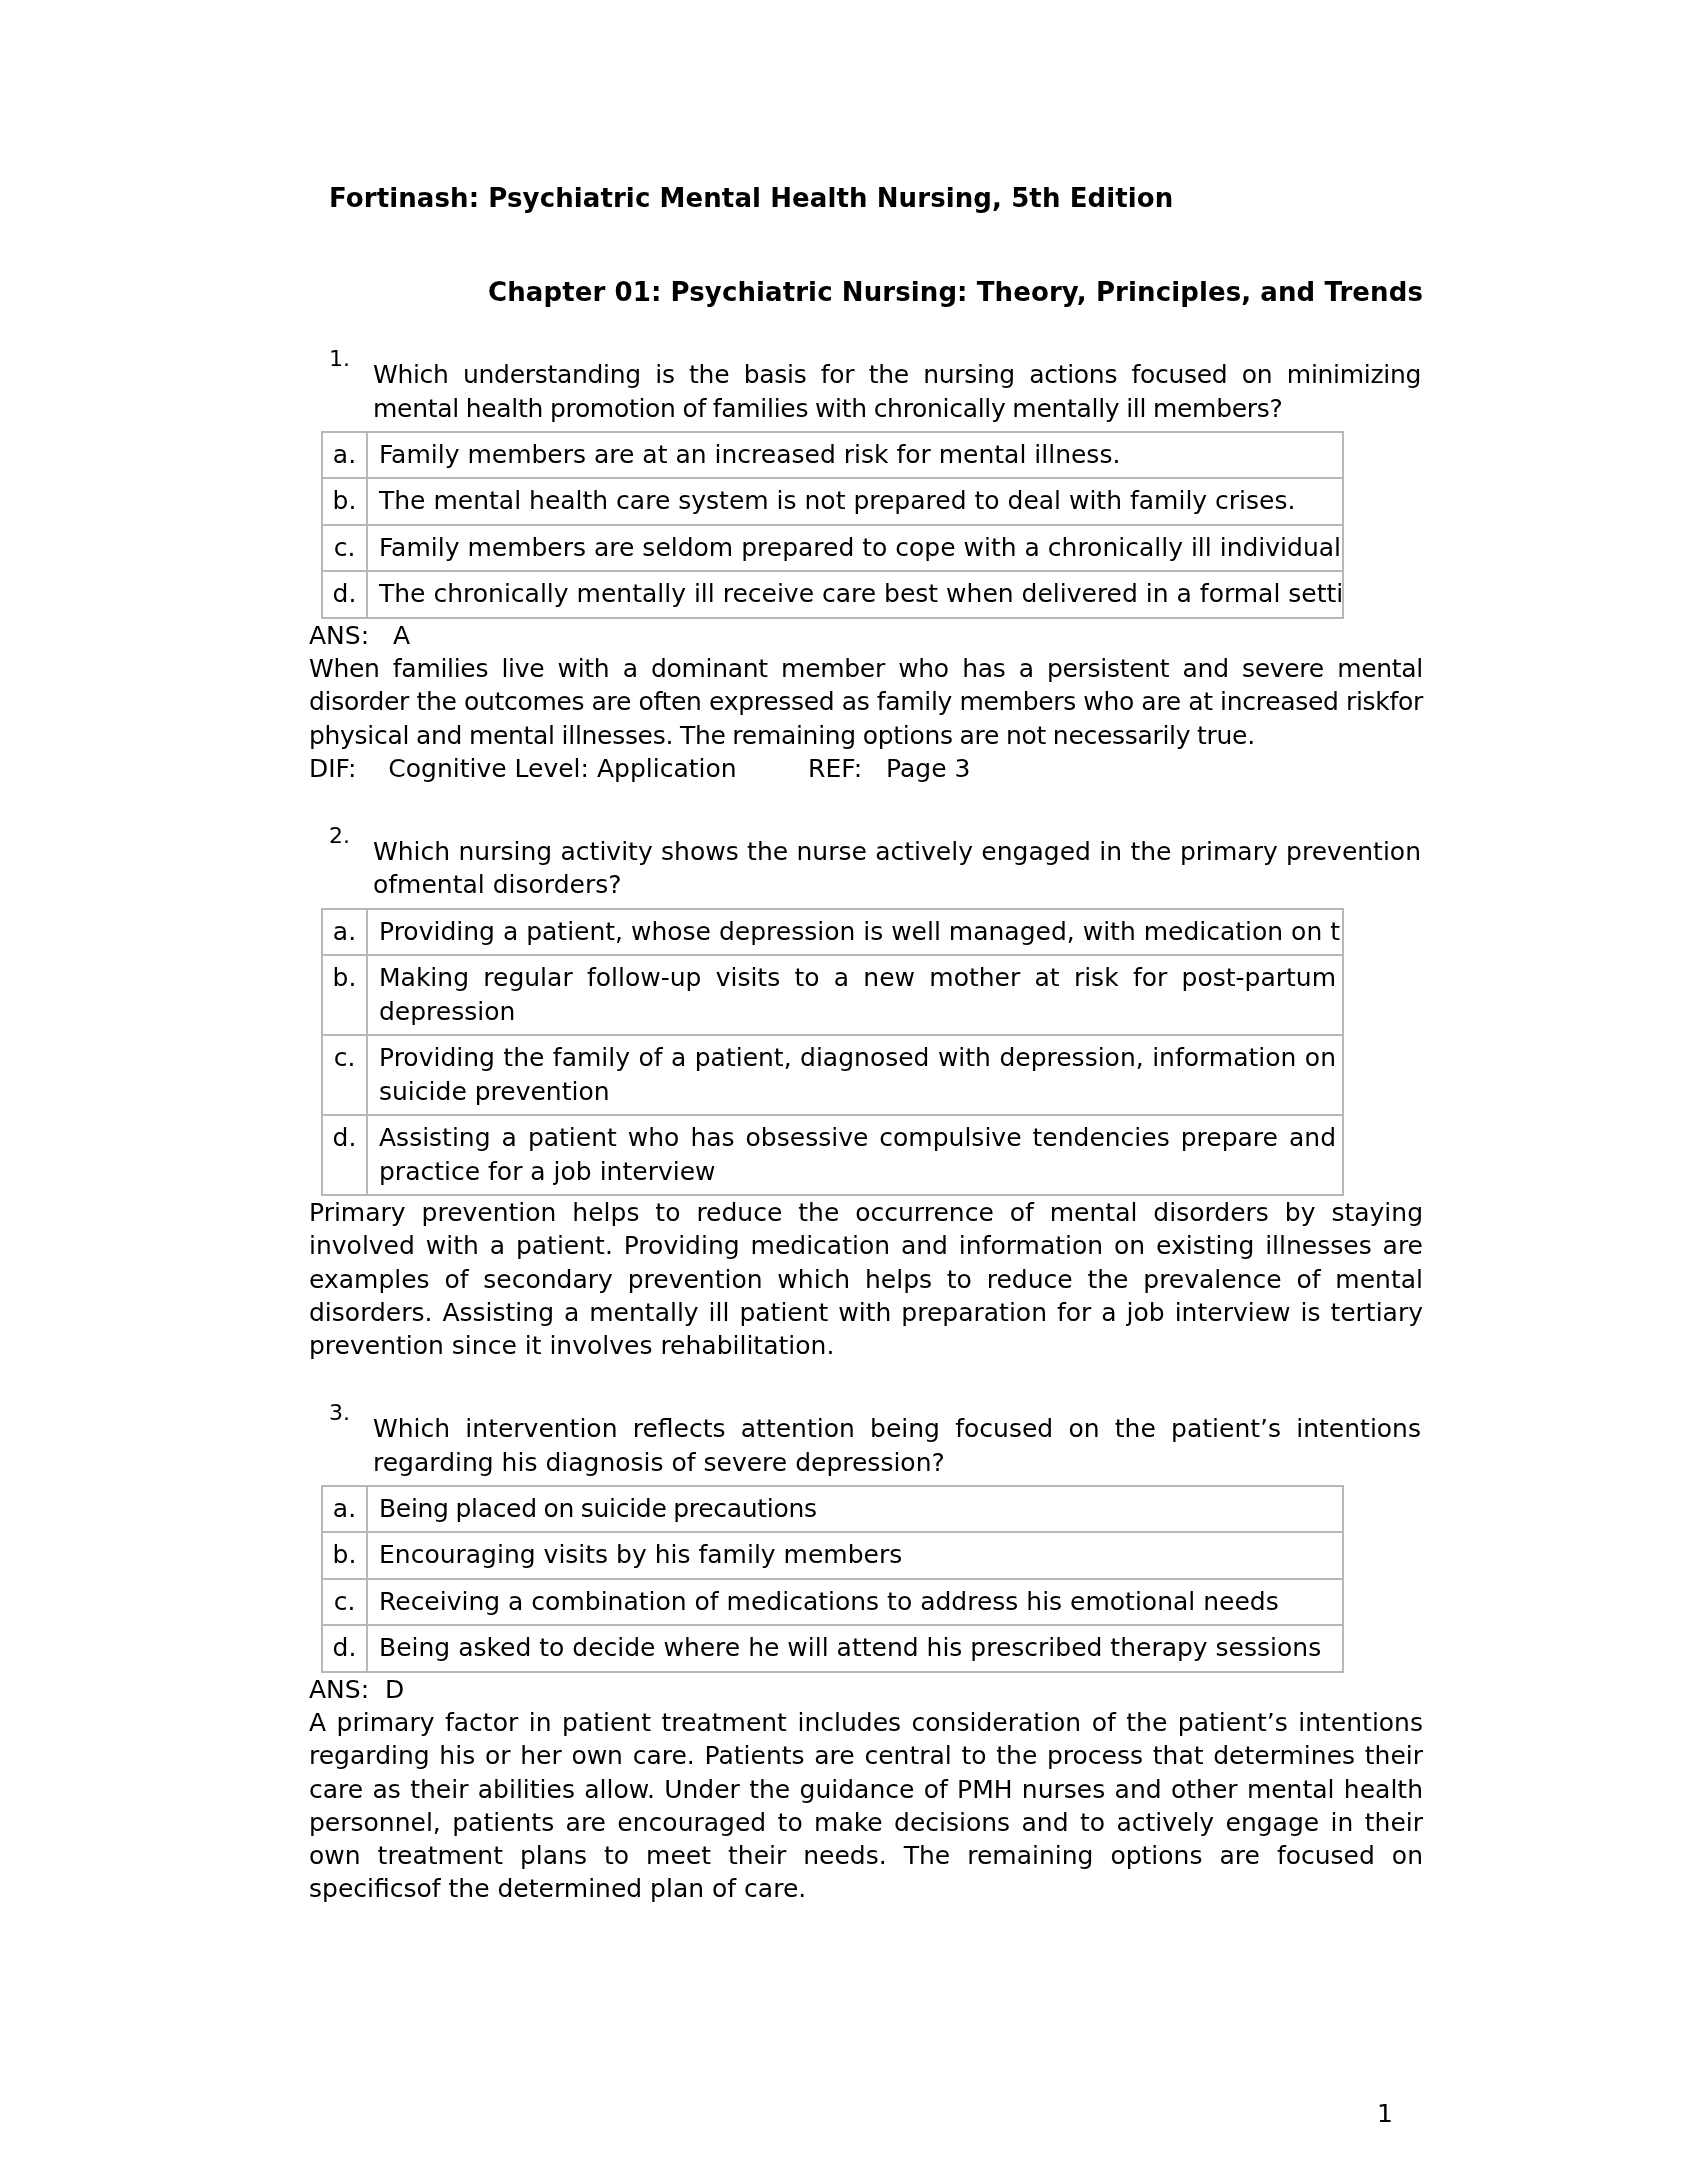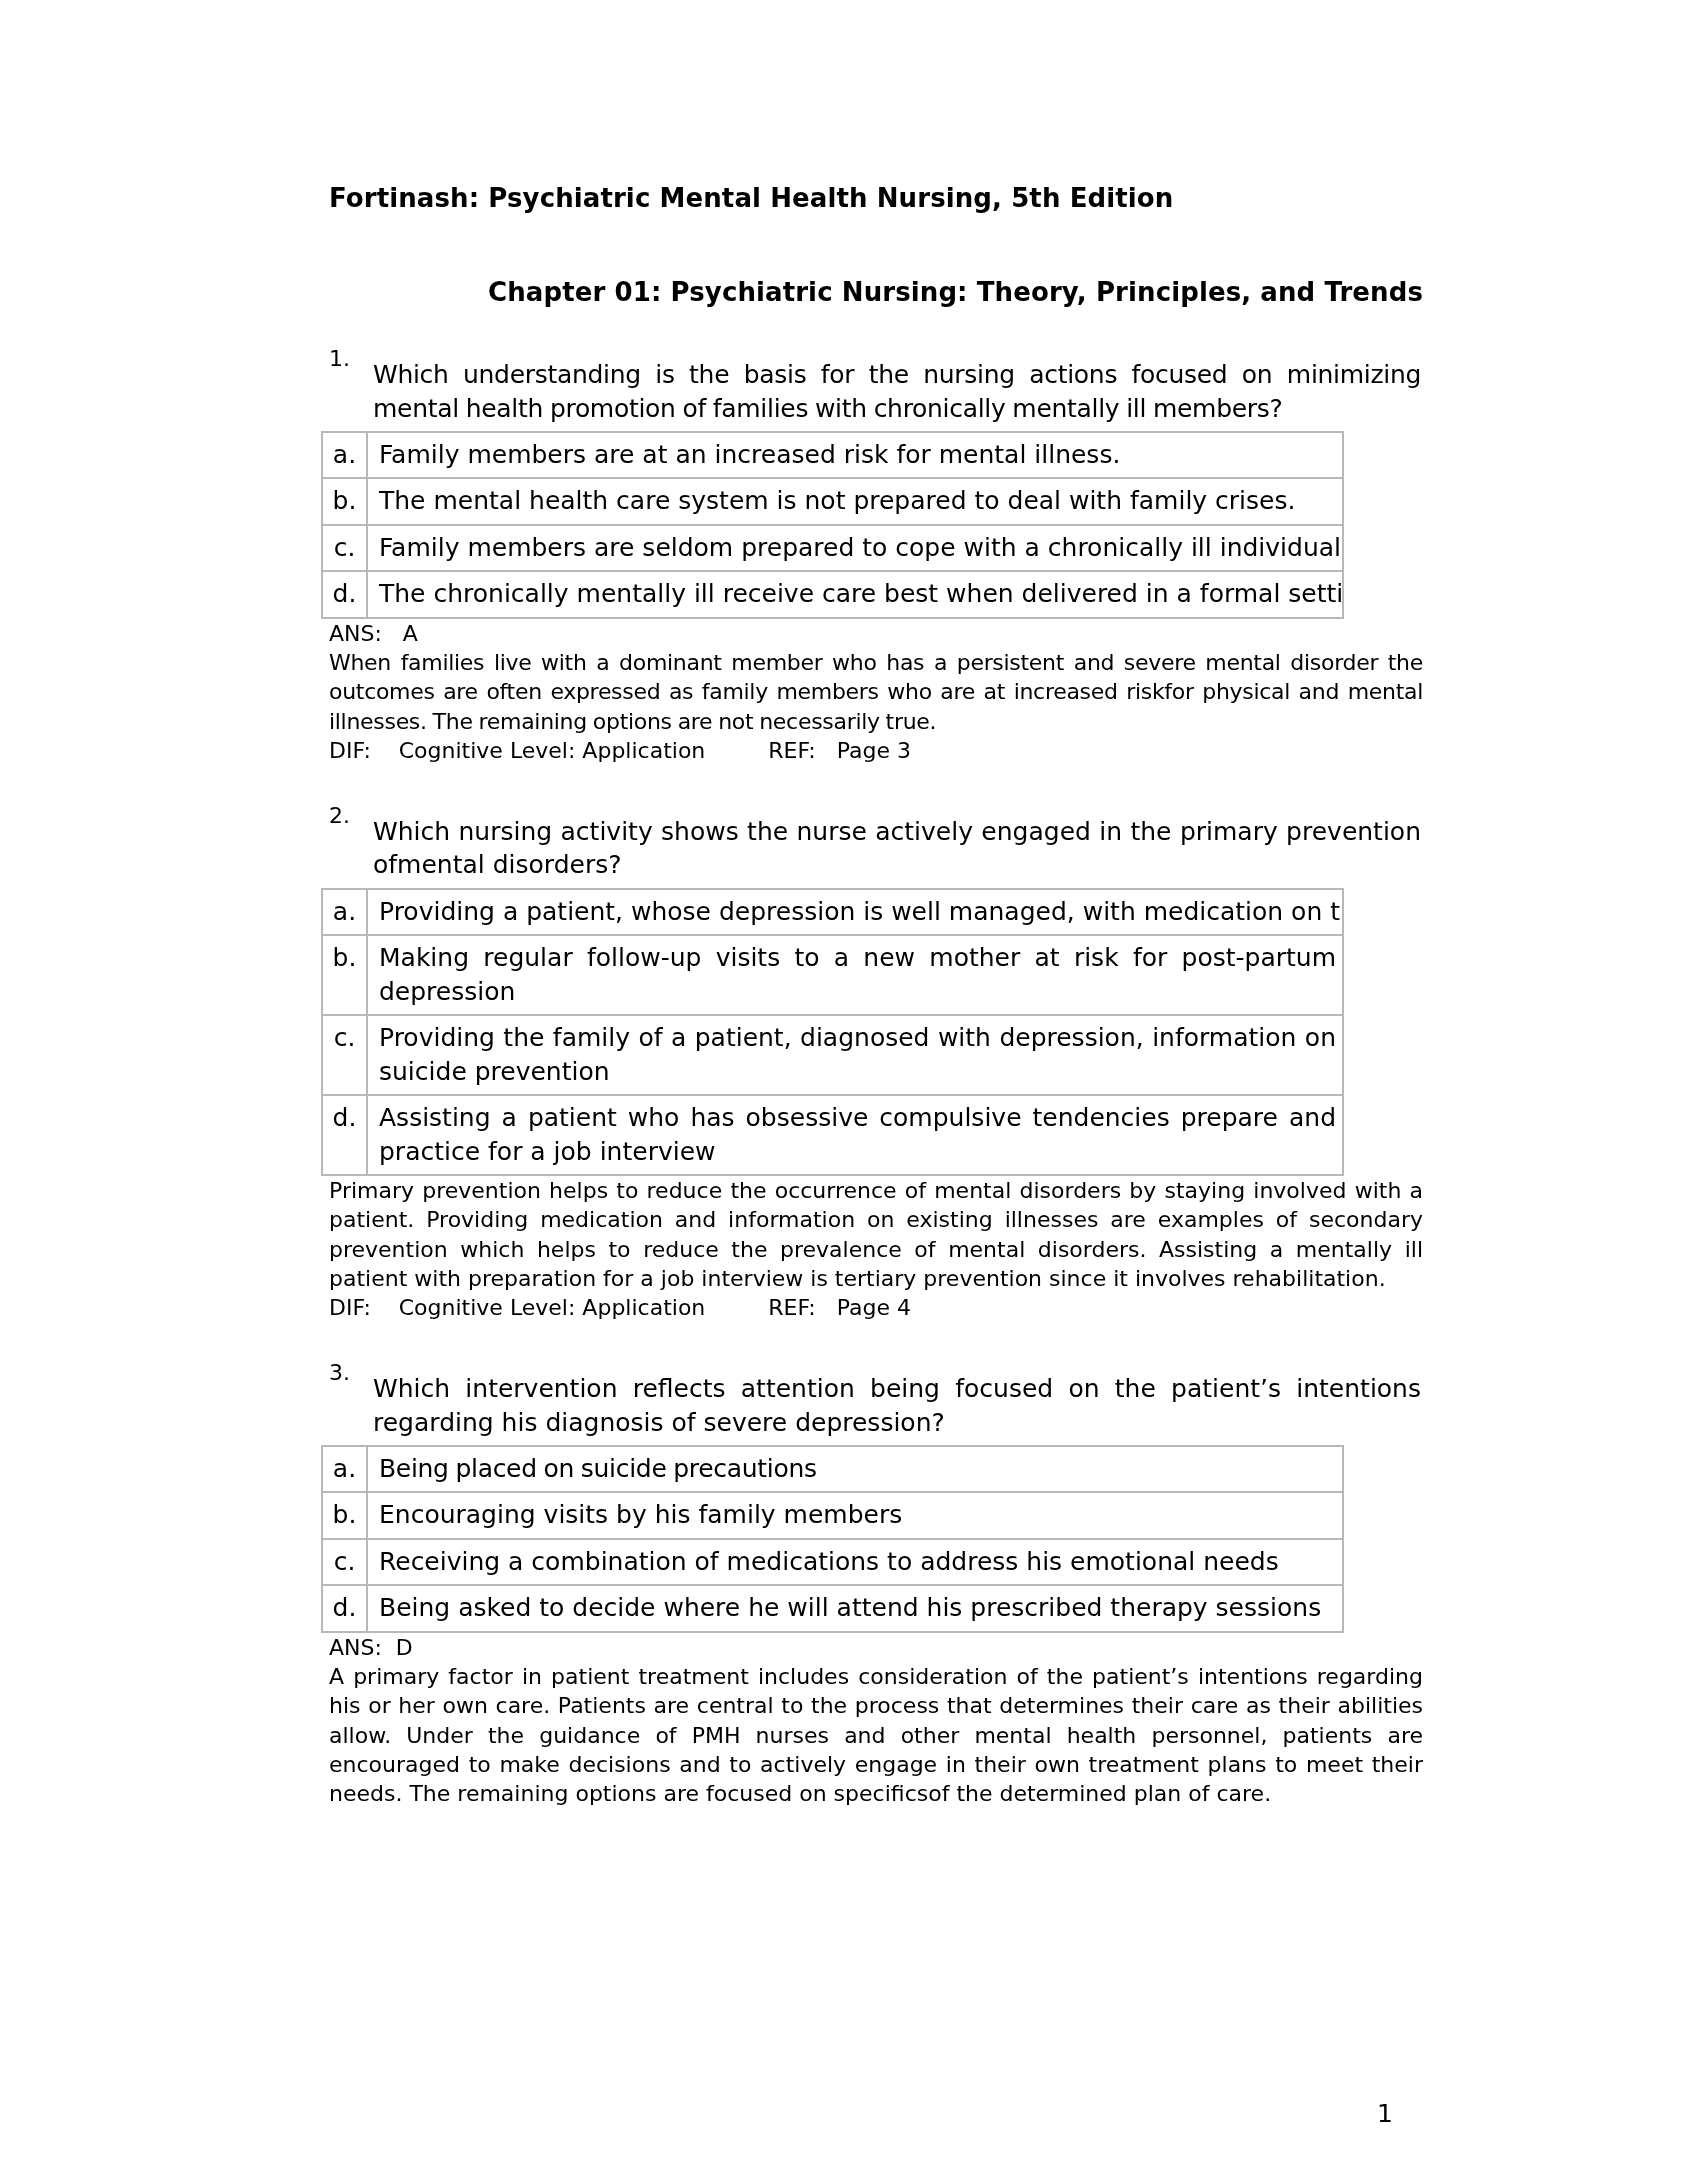--- a/index.html
+++ b/index.html
@@ -106,22 +106,22 @@
     text-align: justify;
     text-justify: inter-word;
   }
   table.options td.opt.tight {
     letter-spacing: -0.3px;
     word-spacing: -0.9px;
   }
 
   
   .ans-block {
-    margin-left: 69px;
-    font-size: 22px;
+    margin-left: 49px;
+    font-size: 25px;
     line-height: 1.33;
   }
   .ans-line {
     white-space: pre;
   }
   .rationale {
     text-align: justify;
     text-justify: inter-word;
     margin: 0;
   }
@@ -206,21 +206,20 @@
             <td class="opt wrap">Providing the family of a patient, diagnosed with depression, information on suicide prevention</td>
           </tr>
           <tr>
             <td class="letter">d.</td>
             <td class="opt wrap">Assisting a patient who has obsessive compulsive tendencies prepare and practice for a job interview</td>
           </tr>
         </tbody>
       </table>
       <div class="ans-block">
         <div class="rationale">Primary prevention helps to reduce the occurrence of mental disorders by staying involved with a patient. Providing medication and information on existing illnesses are examples of secondary prevention which helps to reduce the prevalence of mental disorders. Assisting a mentally ill patient with preparation for a job interview is tertiary prevention since it involves rehabilitation.</div>
-        <div class="dif-line">DIF:    Cognitive Level: Application         REF:   Page 4</div>
       </div>
     </div>
 
     <div class="question">
       <div class="q-row">
         <div class="q-num">3.</div>
         <div class="q-text">Which intervention reflects attention being focused on the patient’s intentions regarding his diagnosis of severe depression?</div>
       </div>
       <table class="options">
         <tbody>

